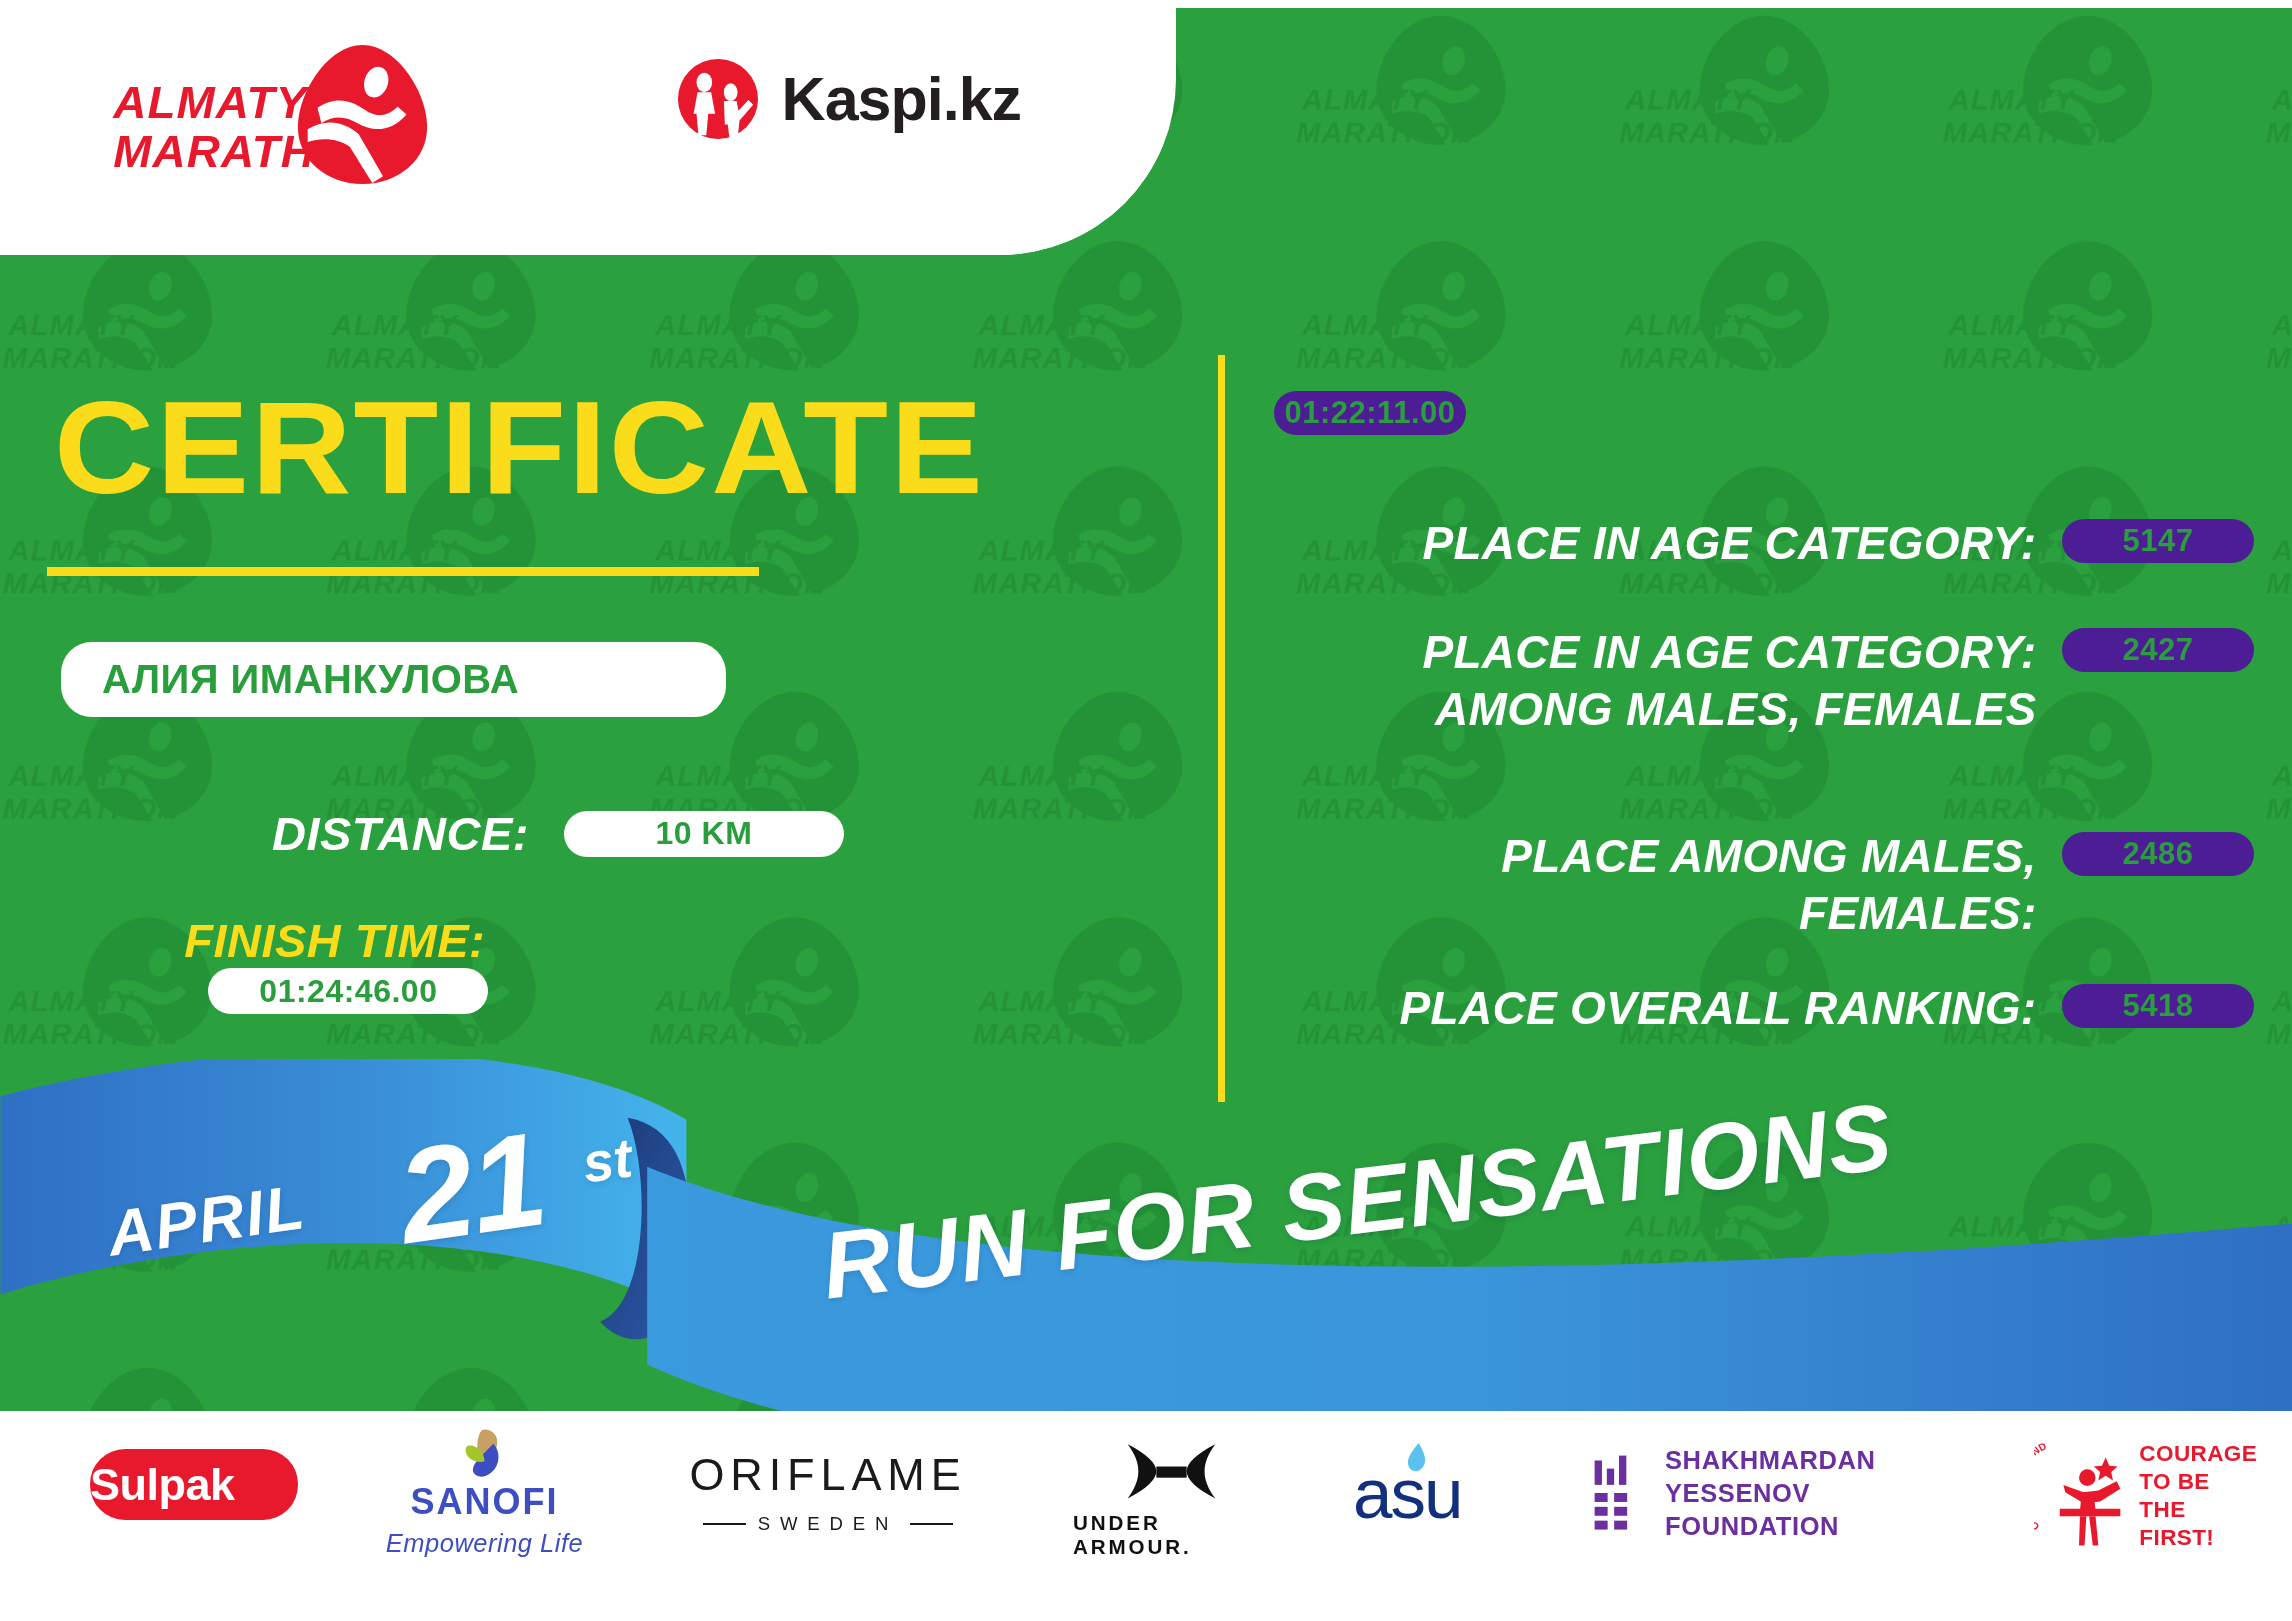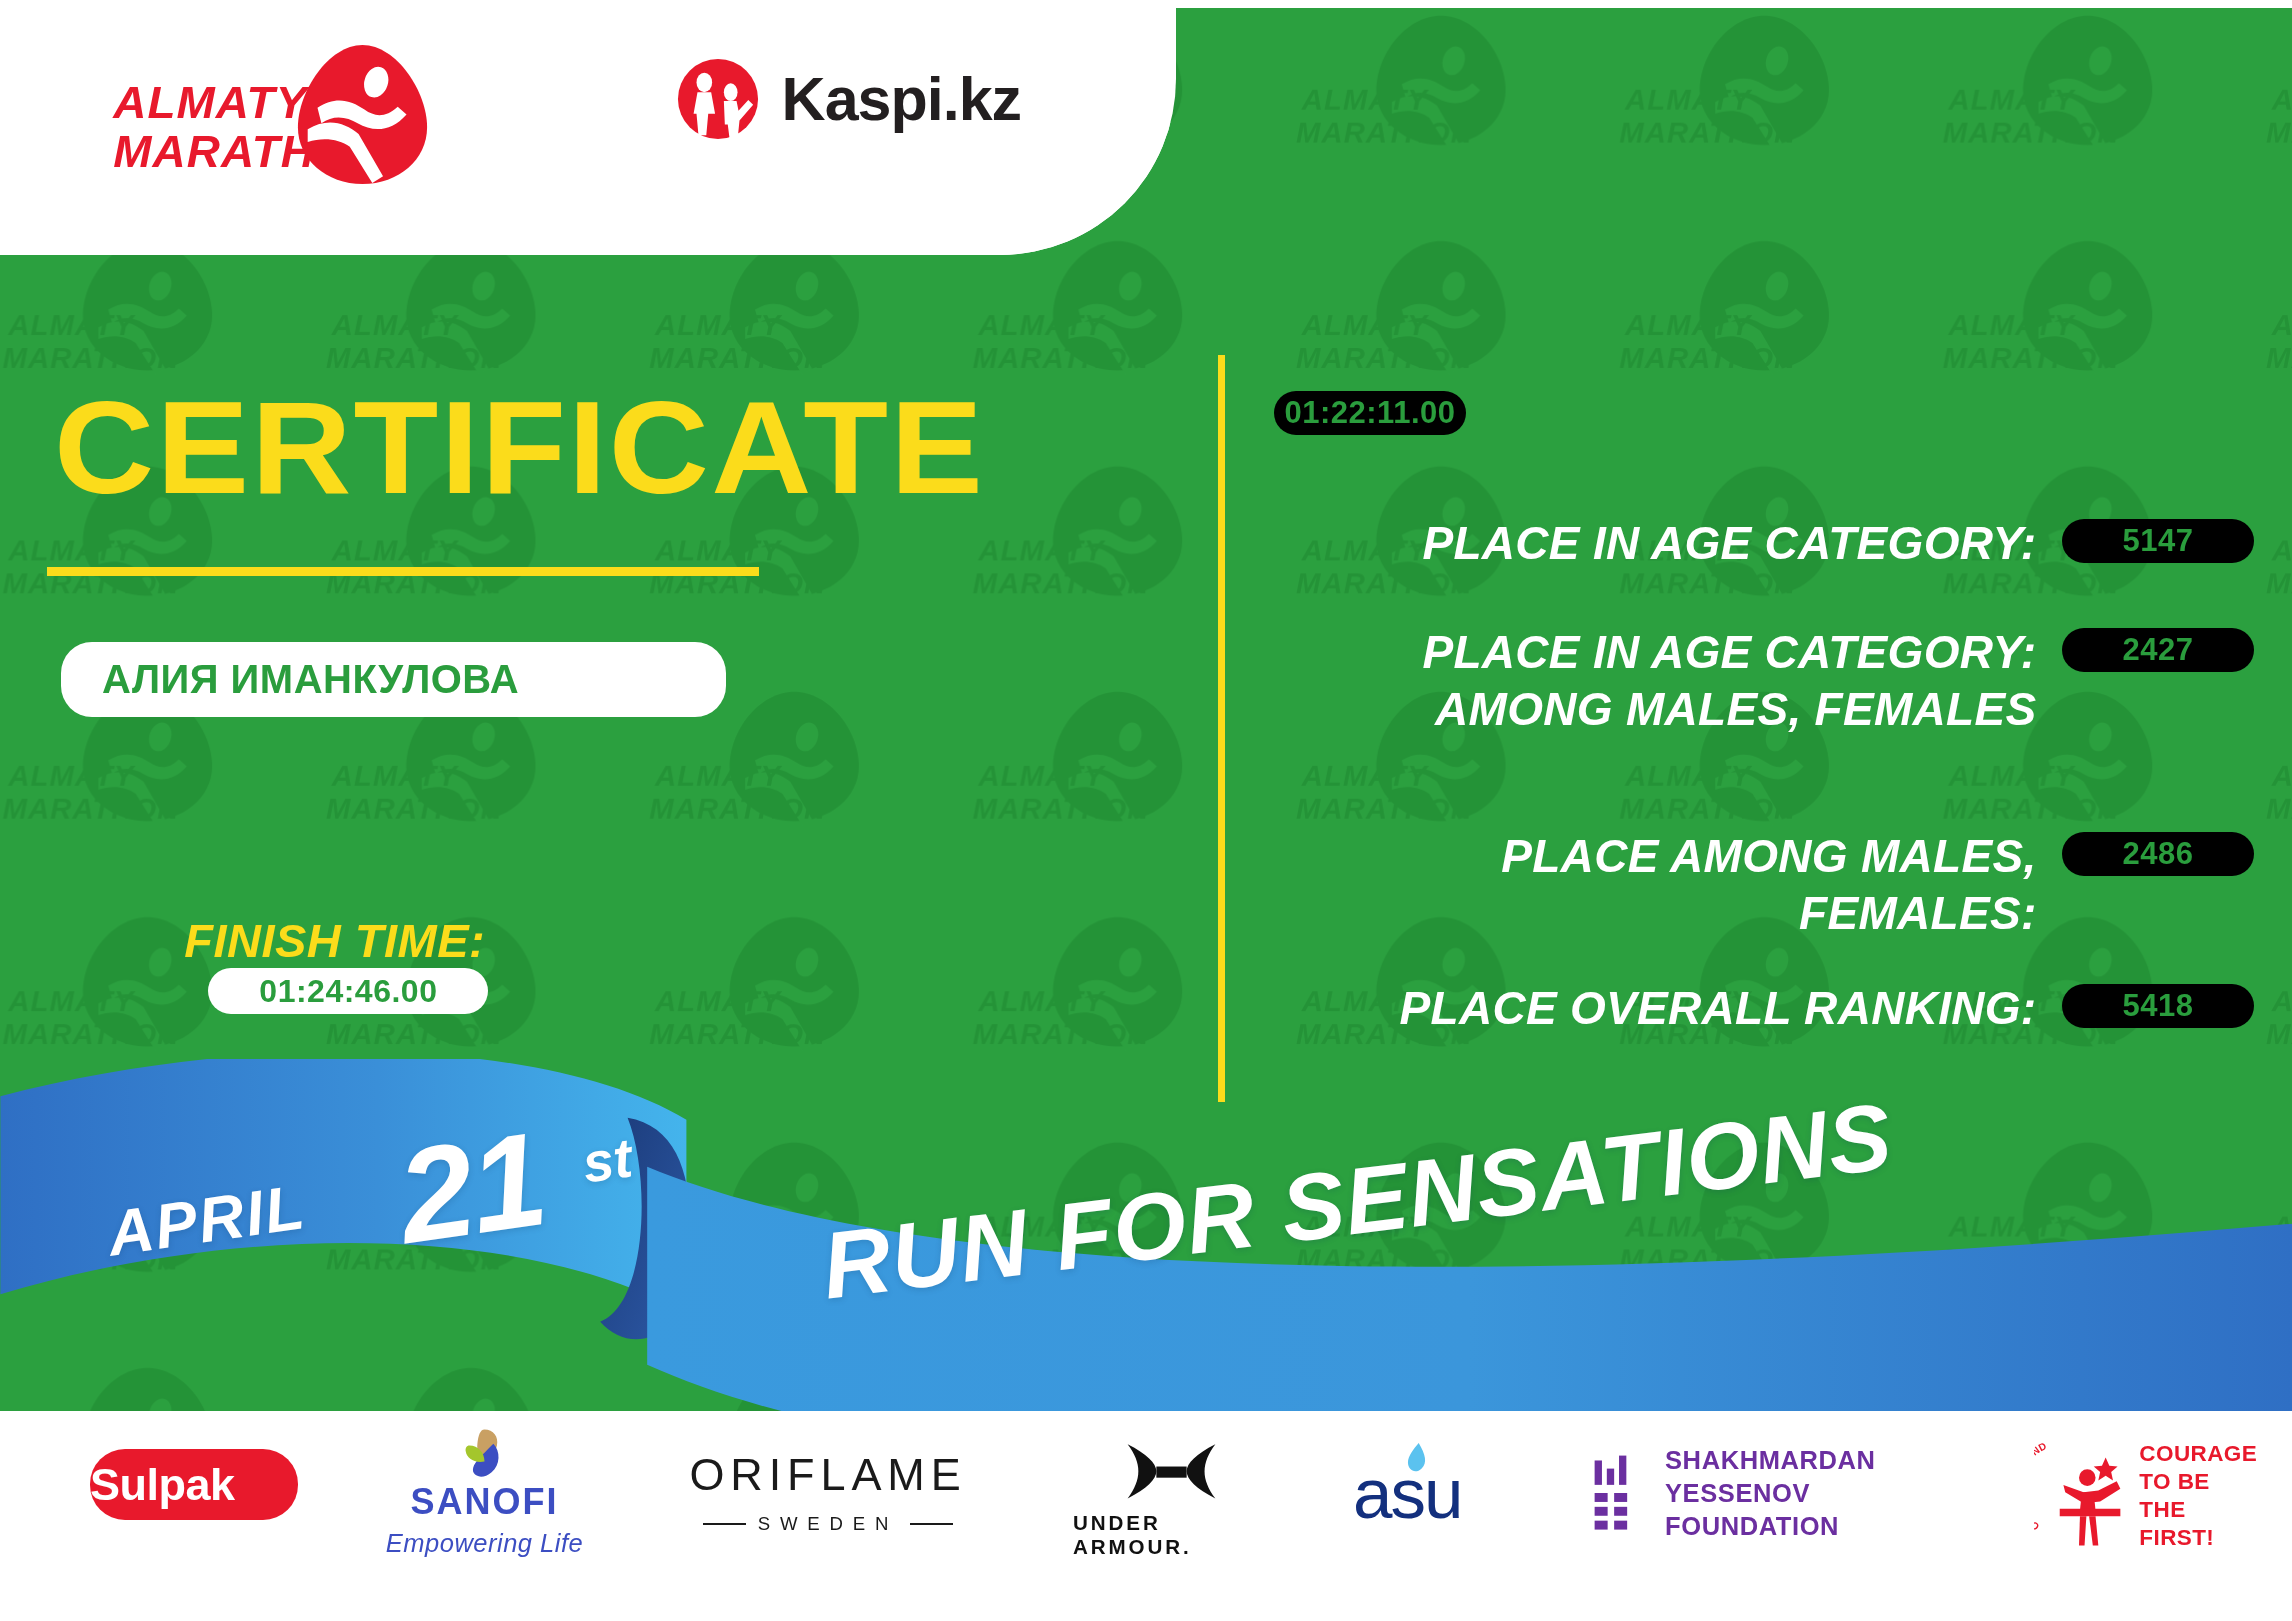--- a/index.html
+++ b/index.html
@@ -101,21 +101,21 @@
     position:absolute;left:1218px;top:355px;width:6.9px;height:747px;background:#fbdc1b;
   }
   .rrow{
     position:absolute;display:flex;align-items:flex-start;width:980px;
   }
   .rrow .rlbl{
     flex:1;text-align:right;color:#ffffff;font-weight:bold;font-style:italic;
     font-size:46px;line-height:57px;letter-spacing:0.3px;padding-right:25.5px;
   }
   .rrow .rpill{
-    width:192px;min-width:192px;height:44px;background:#000000;border-radius:23.5px;
+    width:192px;min-width:192px;height:44px;background:#4c1d95;border-radius:23.5px;
     display:flex;align-items:center;justify-content:center;
     color:#2a9d3d;font-weight:bold;font-size:31px;letter-spacing:0.5px;
     margin-top:3.9px;
   }
 
   #rrow-0{top:387px;}
   #rrow-1{top:515px;}
   #rrow-2{top:624px;}
   #rrow-3{top:828px;}
   #rrow-4{top:980px;}
@@ -252,20 +252,24 @@
     </div>
   </div>
 
   <div class="cert-title" style="z-index:5;">CERTIFICATE</div>
   <div class="title-rule" style="z-index:5;"></div>
 
   <div class="name-pill" style="z-index:5;">
     <span>АЛИЯ ИМАНКУЛОВА</span>
   </div>
 
+  <div class="lrow" id="row-distance" style="z-index:5;">
+    <div class="lbl white">DISTANCE:</div>
+    <div class="pill">10 KM</div>
+  </div>
 
   <div class="lrow" id="row-finish" style="z-index:5;flex-direction:column;">
     <div class="lbl yellow">FINISH TIME:</div>
     <div class="pill">01:24:46.00</div>
   </div>
 
   <div class="v-divider" style="z-index:5;"></div>
 
   <div class="rrow" id="rrow-0" style="left:1274px;z-index:5;">
     <div class="rpill">01:22:11.00</div>

